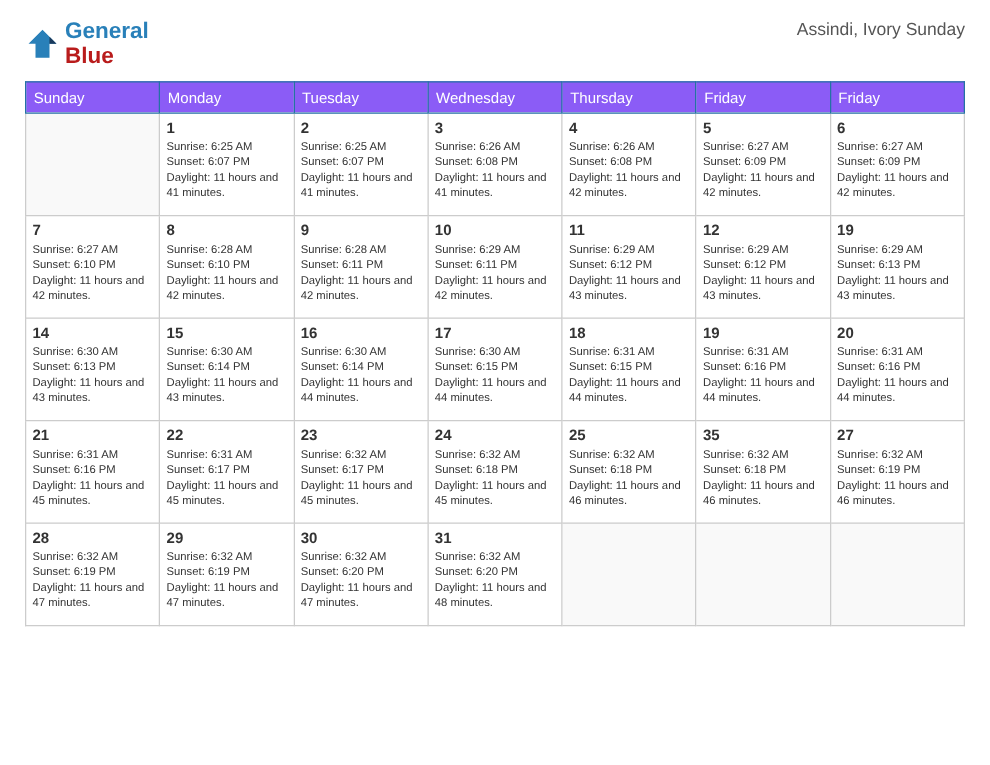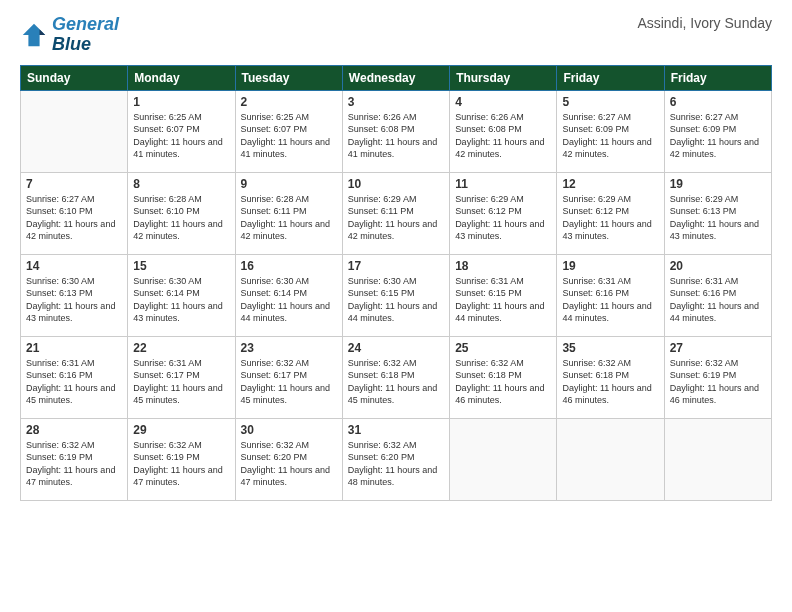--- a/index.html
+++ b/index.html
@@ -24,21 +24,20 @@
     }
     .logo {
       display: flex;
       align-items: center;
     }
     .logo-text {
       font-size: 18px;
       font-weight: bold;
       color: #1a3a5c;
       line-height: 1.1;
-      font-style: italic;
     }
     .logo-text span {
       color: #2980b9;
     }
     .logo-icon {
       width: 28px;
       height: 28px;
       margin-right: 4px;
     }
     .title-section {
@@ -52,26 +51,26 @@
     .subtitle {
       font-size: 14px;
       color: #555;
     }
     .calendar {
       width: 100%;
       border-collapse: collapse;
       font-size: 10px;
     }
     .calendar th {
-      background: #14532d;
+      background: #8b5cf6;
       color: #fff;
       padding: 5px 6px;
       text-align: left;
       font-size: 12px;
-      font-weight: bold;
+      font-weight: normal;
       border: 1px solid #2472a4;
     }
     .calendar td {
       border: 1px solid #ccc;
       padding: 4px 5px;
       vertical-align: top;
       width: calc(100% / 7);
       height: 82px;
       background: #fff;
     }
@@ -97,21 +96,21 @@
 <div class="page">
   <div class="header">
     <div class="logo">
       <svg class="logo-icon" viewBox="0 0 40 40">
         <polygon points="20,4 36,20 28,20 28,36 12,36 12,20 4,20" fill="#2980b9"></polygon>
         <polygon points="20,4 36,20 28,20 28,12 20,4" fill="#1a3a5c"></polygon>
       </svg>
       <div>
         <div class="logo-text">
           <span>General</span><br>
-          <span style="color:#0c4a6e">Blue</span>
+          <span style="color:#b91c1c">Blue</span>
         </div>
       </div>
     </div>
     <div class="title-section">
       <div class="subtitle">Assindi, Ivory Sunday</div>
     </div>
   </div>
 
   <table class="calendar">
     <thead>

